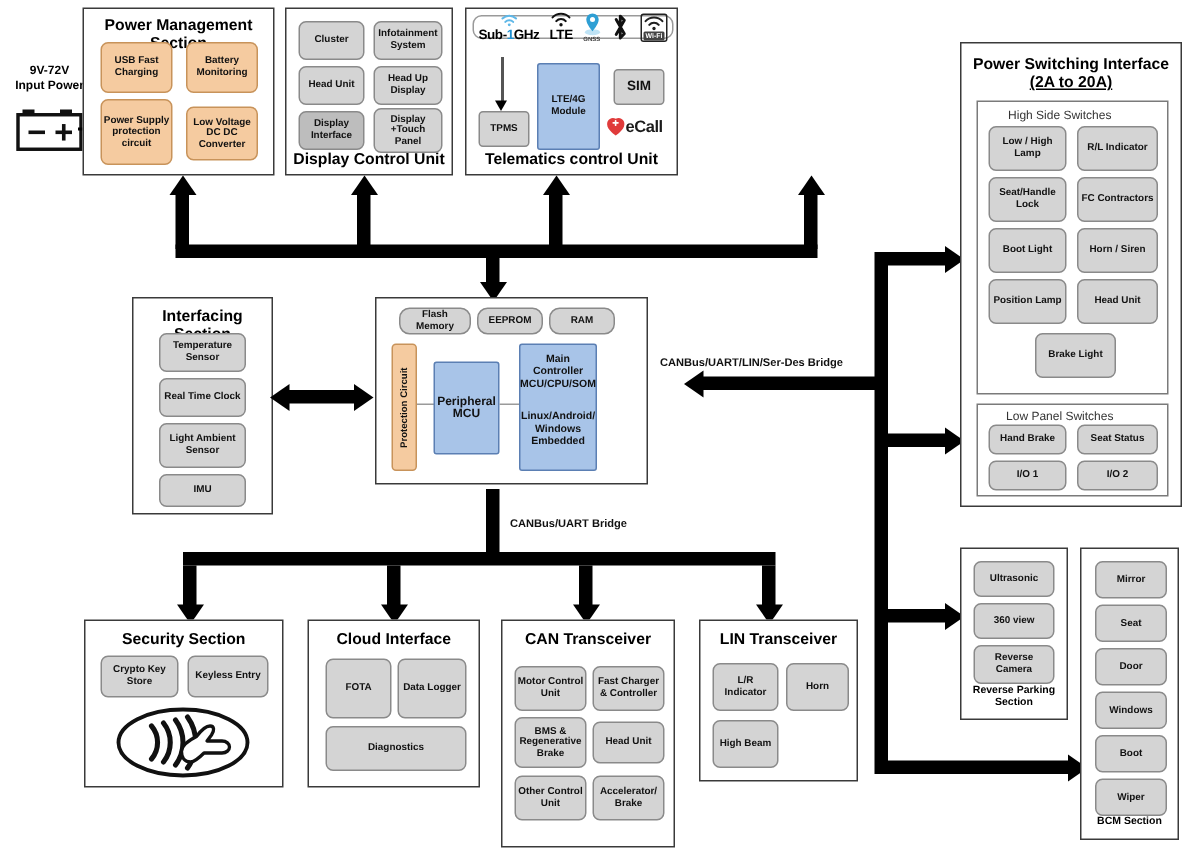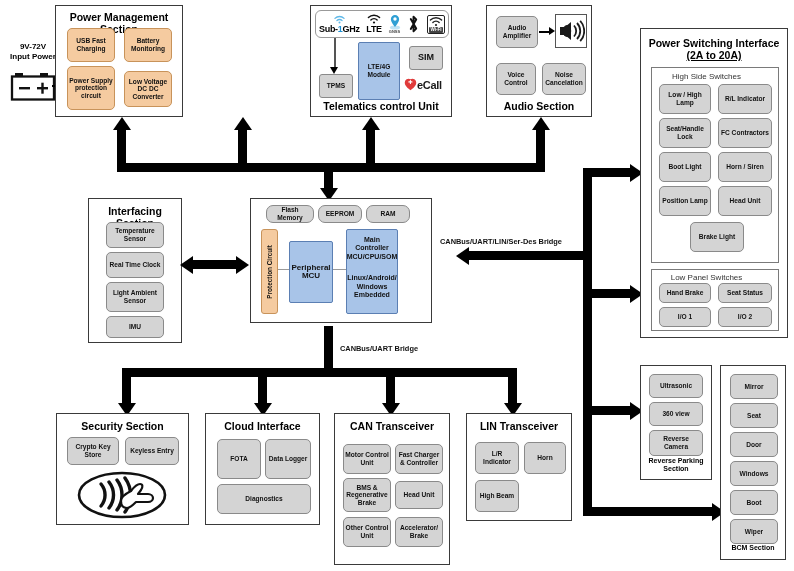--- a/index.html
+++ b/index.html
@@ -75,25 +75,34 @@
   <div class="tri tri-right" style="left:74px;top:80px;border-left-width:8px;border-top-width:5.5px;border-bottom-width:5.5px;"></div>
 
   <div class="abs frame" style="left:55px;top:5px;width:128px;height:112px;">
     <div class="frame-title" style="top:5px;">Power Management Section</div>
     <div class="chip peach" style="left:11px;top:22px;width:48px;height:34px;">USB Fast Charging</div>
     <div class="chip peach" style="left:68px;top:22px;width:48px;height:34px;">Battery Monitoring</div>
     <div class="chip peach" style="left:11px;top:60px;width:48px;height:44px;">Power Supply protection circuit</div>
     <div class="chip peach" style="left:68px;top:65px;width:48px;height:36px;">Low Voltage DC DC Converter</div>
   </div>
 
+  <div class="abs frame" style="left:190px;top:5px;width:112px;height:112px;">
+    <div class="frame-title" style="bottom:4px;">Display Control Unit</div>
+    <div class="chip" style="left:8px;top:8px;width:44px;height:26px;">Cluster</div>
+    <div class="chip" style="left:58px;top:8px;width:46px;height:26px;">Infotainment System</div>
+    <div class="chip" style="left:8px;top:38px;width:44px;height:26px;">Head Unit</div>
+    <div class="chip" style="left:58px;top:38px;width:46px;height:26px;">Head Up Display</div>
+    <div class="chip grey-d" style="left:8px;top:68px;width:44px;height:26px;">Display Interface</div>
+    <div class="chip" style="left:58px;top:66px;width:46px;height:30px;">Display +Touch Panel</div>
+  </div>
 
   <div class="abs frame" style="left:310px;top:5px;width:142px;height:112px;">
     <div class="frame-title" style="bottom:4px;">Telematics control Unit</div>
 
-    <div class="iconstrip" style="left:4px;top:4px;width:134px;height:28px;justify-content:space-between;">
+    <div class="iconstrip" style="left:4px;top:4px;width:134px;height:16px;justify-content:space-between;">
       <div class="icn">
         <svg width="13" height="10" viewBox="0 0 20 14">
             <path d="M3 6a10 10 0 0 1 14 0" stroke="#5fb8e8" stroke-width="2" fill="none" stroke-linecap="round"></path>
             <path d="M6 9.5a5.5 5.5 0 0 1 8 0" stroke="#5fb8e8" stroke-width="2" fill="none" stroke-linecap="round"></path>
             <circle cx="10" cy="12.5" r="1.5" fill="#5fb8e8"></circle>
           </svg>
         <div class="icn-txt"><span>Sub-</span><span class="blue1">1</span><span>GHz</span></div>
       </div>
       <div class="icn">
         <svg width="14" height="10" viewBox="0 0 20 14">
@@ -135,37 +144,20 @@
 
     <div class="ecall" style="left:93px;top:72px;">
       <svg width="13" height="13" viewBox="0 0 14 14">
           <path d="M7 13.2S.8 9.4.8 5.2A4.2 4.2 0 0 1 7 1.3a4.2 4.2 0 0 1 6.2 3.9c0 4.2-6.2 8-6.2 8z" fill="#e03b3b"></path>
           <path d="M5.2 4.2h3.4M6.9 2.7v3.2" stroke="#fff" stroke-width="1.2" stroke-linecap="round"></path>
         </svg>
       <span class="ecall-txt">eCall</span>
     </div>
   </div>
 
-  <div class="abs frame" style="left:486px;top:5px;width:106px;height:112px;">
-    <div class="frame-title" style="bottom:4px;">Audio Section</div>
-    <div class="chip" style="left:9px;top:10px;width:42px;height:32px;">Audio Amplifier</div>
-    <div class="bar" style="left:52px;top:25px;width:12px;height:1.8px;"></div>
-    <div class="tri tri-right" style="left:62px;top:21px;border-left-width:6px;border-top-width:4.5px;border-bottom-width:4.5px;"></div>
-    <div class="spk" style="left:68px;top:8px;width:30px;height:32px;">
-      <svg width="28" height="28" viewBox="0 0 28 28">
-        <path d="M3 10h5l6-5v18l-6-5H3z" fill="#1a1a1a"></path>
-        <ellipse cx="10" cy="14" rx="4.2" ry="6" fill="#1a1a1a"></ellipse>
-        <path d="M17 8.5a8 8 0 0 1 0 11" stroke="#1a1a1a" stroke-width="1.8" fill="none"></path>
-        <path d="M20 6a11.5 11.5 0 0 1 0 16" stroke="#1a1a1a" stroke-width="1.8" fill="none"></path>
-        <path d="M23.2 3.8a15 15 0 0 1 0 20.4" stroke="#1a1a1a" stroke-width="1.8" fill="none"></path>
-      </svg>
-    </div>
-    <div class="chip" style="left:9px;top:57px;width:40px;height:32px;">Voice Control</div>
-    <div class="chip" style="left:55px;top:57px;width:44px;height:32px;">Noise Cancelation</div>
-  </div>
 
   <div class="bar" style="left:117px;top:163px;width:428px;height:9px;"></div>
 
   <div class="bar" style="left:117px;top:128px;width:9px;height:38px;"></div>
   <div class="tri tri-up" style="left:112.5px;top:117px;"></div>
   <div class="bar" style="left:238px;top:128px;width:9px;height:38px;"></div>
   <div class="tri tri-up" style="left:233.5px;top:117px;"></div>
   <div class="bar" style="left:366px;top:128px;width:9px;height:38px;"></div>
   <div class="tri tri-up" style="left:361.5px;top:117px;"></div>
   <div class="bar" style="left:536px;top:128px;width:9px;height:38px;"></div>

